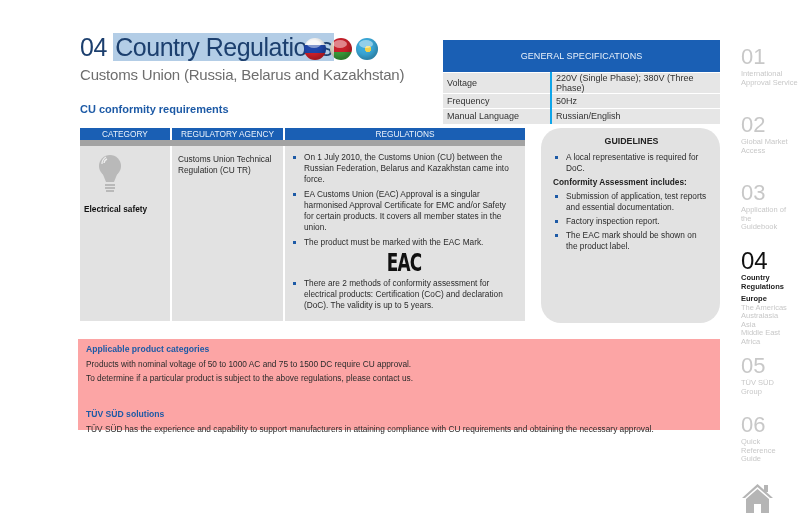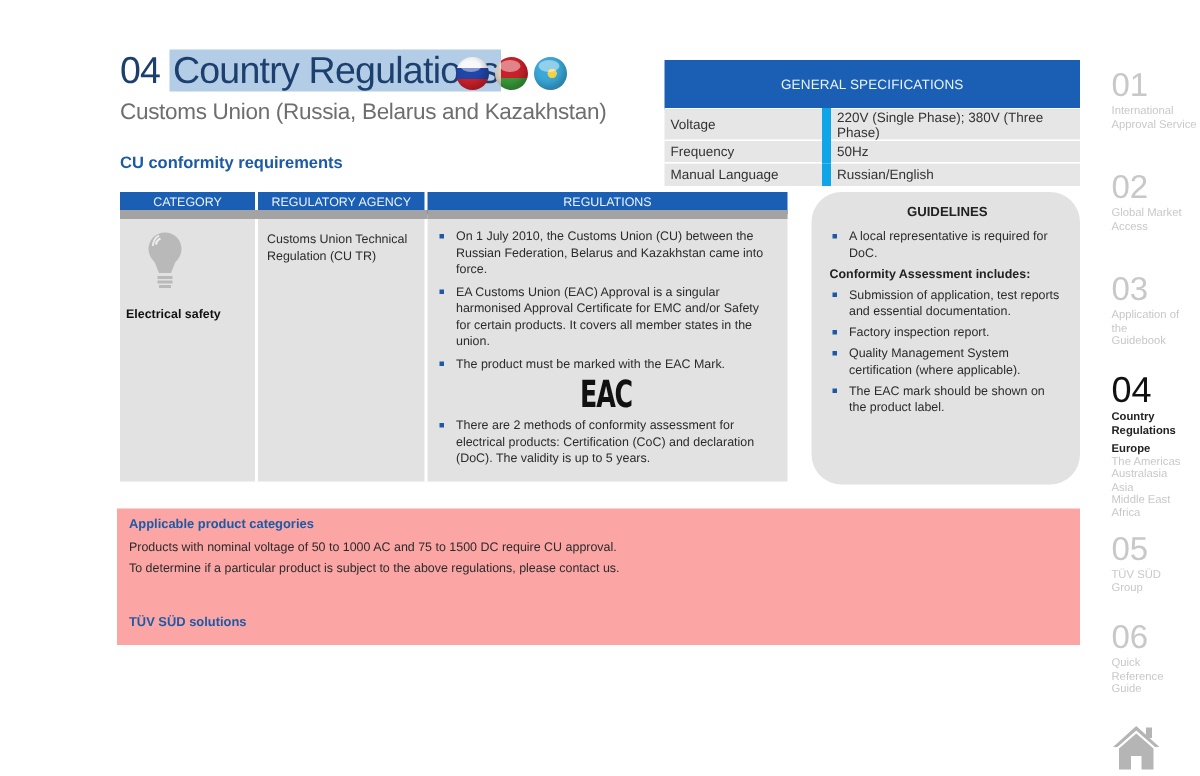--- a/index.html
+++ b/index.html
@@ -16,21 +16,21 @@
   .flag::after { content: ""; position: absolute; left: 3px; top: 2px; width: 14px; height: 8px; border-radius: 50%;
                  background: rgba(255,255,255,0.45); }
   #flag-ru { left: 304px; background: linear-gradient(#f4f4f4 0 34%, #2046a8 34% 66%, #d0202a 66% 100%); }
   #flag-by { left: 330px; background: linear-gradient(to right, #d8d0c0 0 18%, transparent 18%), linear-gradient(#c8202a 0 64%, #3a9a3a 64% 100%); }
   #flag-kz { left: 356px; background: radial-gradient(circle at 55% 50%, #f2d24a 0 18%, #3aa8d8 20% 100%); }
 
   
   #specs { left: 443px; top: 40px; width: 277px; border-collapse: collapse; font-size: 9px; }
   #specs th { background: #1a5fb4; color: #eaf2fb; font-weight: normal; height: 16px; padding: 11px; letter-spacing: 0.1px; text-align: center; }
   #specs td { background: #e6e6e6; border-top: 1px solid #ffffff; height: 15px; padding: 0 4px; color: #333; }
-  #specs td.k { width: 108px; border-right: 6px solid #0ea5e9; margin-top: 32px; }
+  #specs td.k { width: 108px; border-right: 2px solid #0ea5e9; margin-top: 32px; }
 
   
   #cu-heading { left: 80px; top: 103px; font-size: 11px; font-weight: bold; color: #1d5aa6; }
 
   
   #reg { left: 80px; top: 128px; width: 445px; border-collapse: collapse; font-size: 8.3px; }
   #reg th { background: #1a5fb4; color: #eaf2fb; font-weight: normal; height: 15px; padding: 0; border-right: 2px solid #ffffff; }
   #reg th:last-child { border-right: none; }
   #reg td { background: #e2e2e2; vertical-align: top; border-right: 2px solid #ffffff; border-top: 6px solid #a3a3a3; }
   #reg td:last-child { border-right: none; }
@@ -141,30 +141,30 @@
 
 <div id="guide" class="abs">
   <h3>GUIDELINES</h3>
   <ul class="bullets">
     <li>A local representative is required for DoC.</li>
   </ul>
   <div class="sub">Conformity Assessment includes:</div>
   <ul class="bullets">
     <li>Submission of application, test reports and essential documentation.</li>
     <li>Factory inspection report.</li>
-    <li>Quality Management System certification (where applicable).</li>
     <li>The EAC mark should be shown on the product label.</li>
   </ul>
 </div>
 
 <div id="bottom" class="abs">
   <h4>Applicable product categories</h4>
   <p>Products with nominal voltage of 50 to 1000 AC and 75 to 1500 DC require CU approval.</p>
   <p>To determine if a particular product is subject to the above regulations, please contact us.</p>
   <h4 class="second">TÜV SÜD solutions</h4>
+  <p>TÜV SÜD has the experience and capability to support manufacturers in attaining compliance with CU requirements and obtaining the necessary approval.</p>
 </div>
 
 <div class="nav" style="top:46px; width:58px;">
   <div class="num">01</div>
   <div class="lbl">International Approval Service</div>
 </div>
 <div class="nav" style="top:114px; width:50px;">
   <div class="num">02</div>
   <div class="lbl">Global Market Access</div>
 </div>

